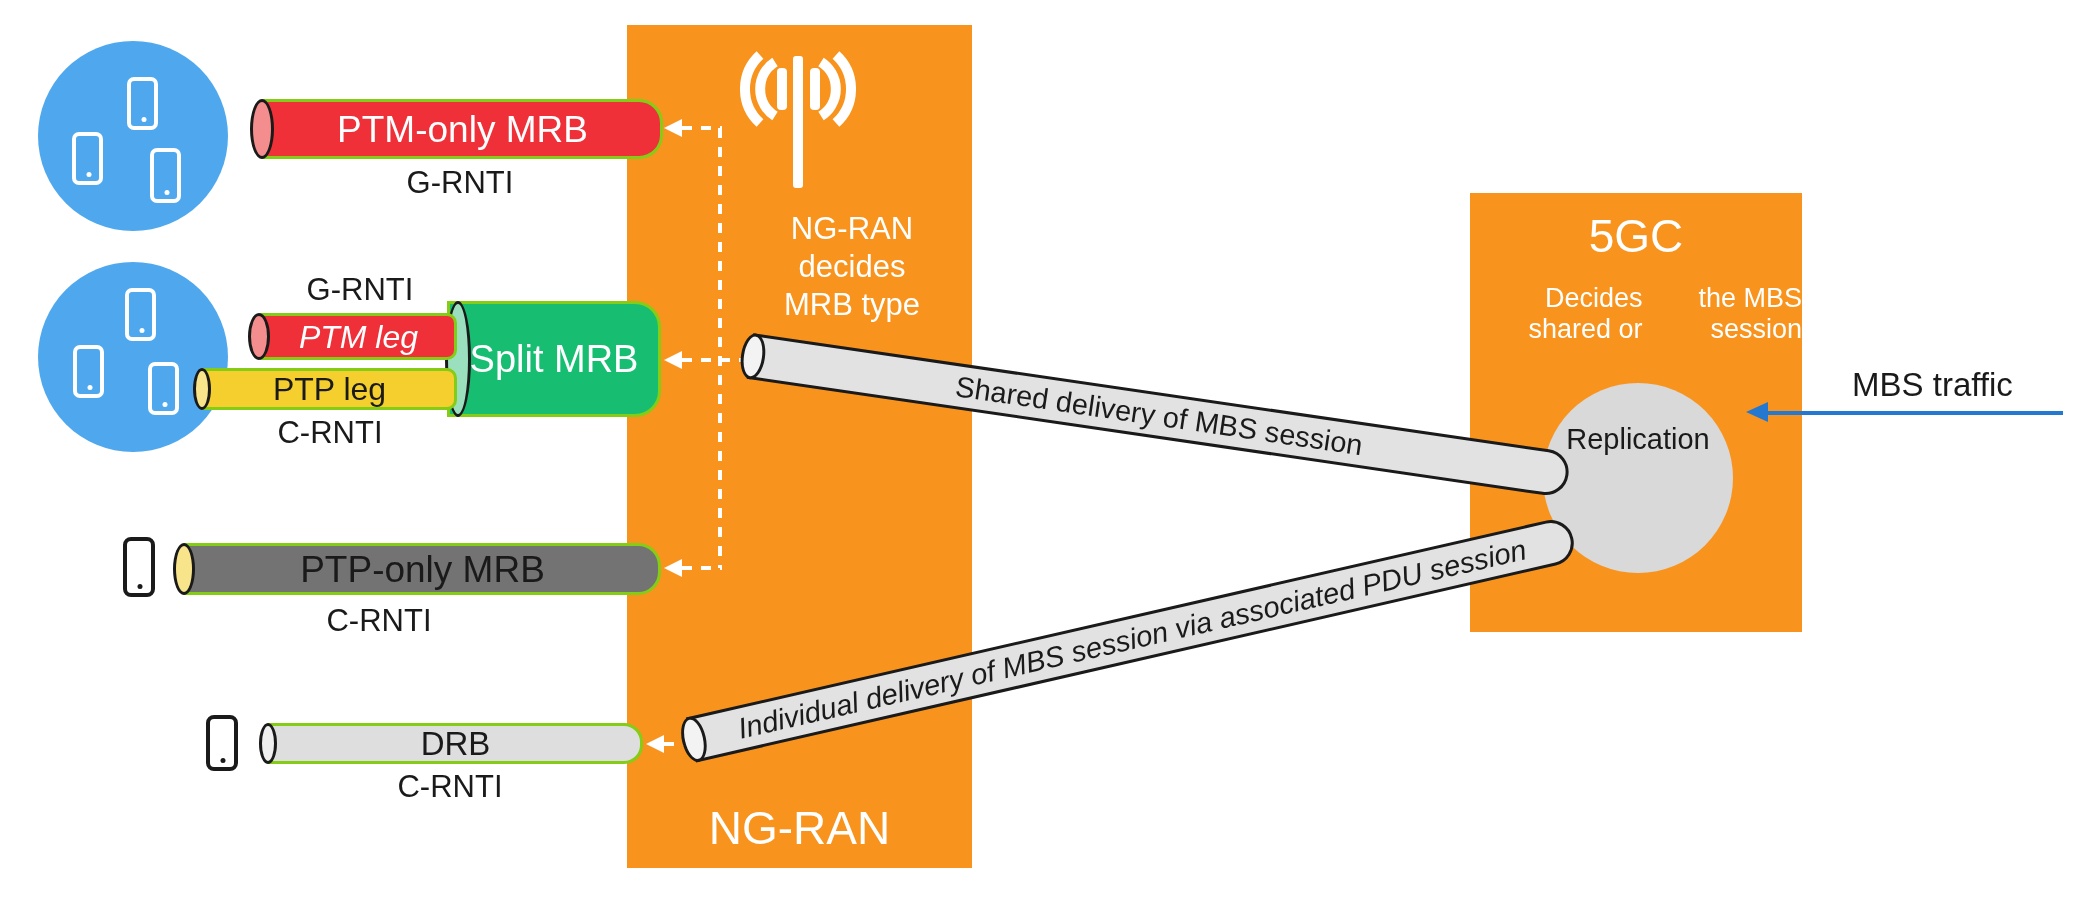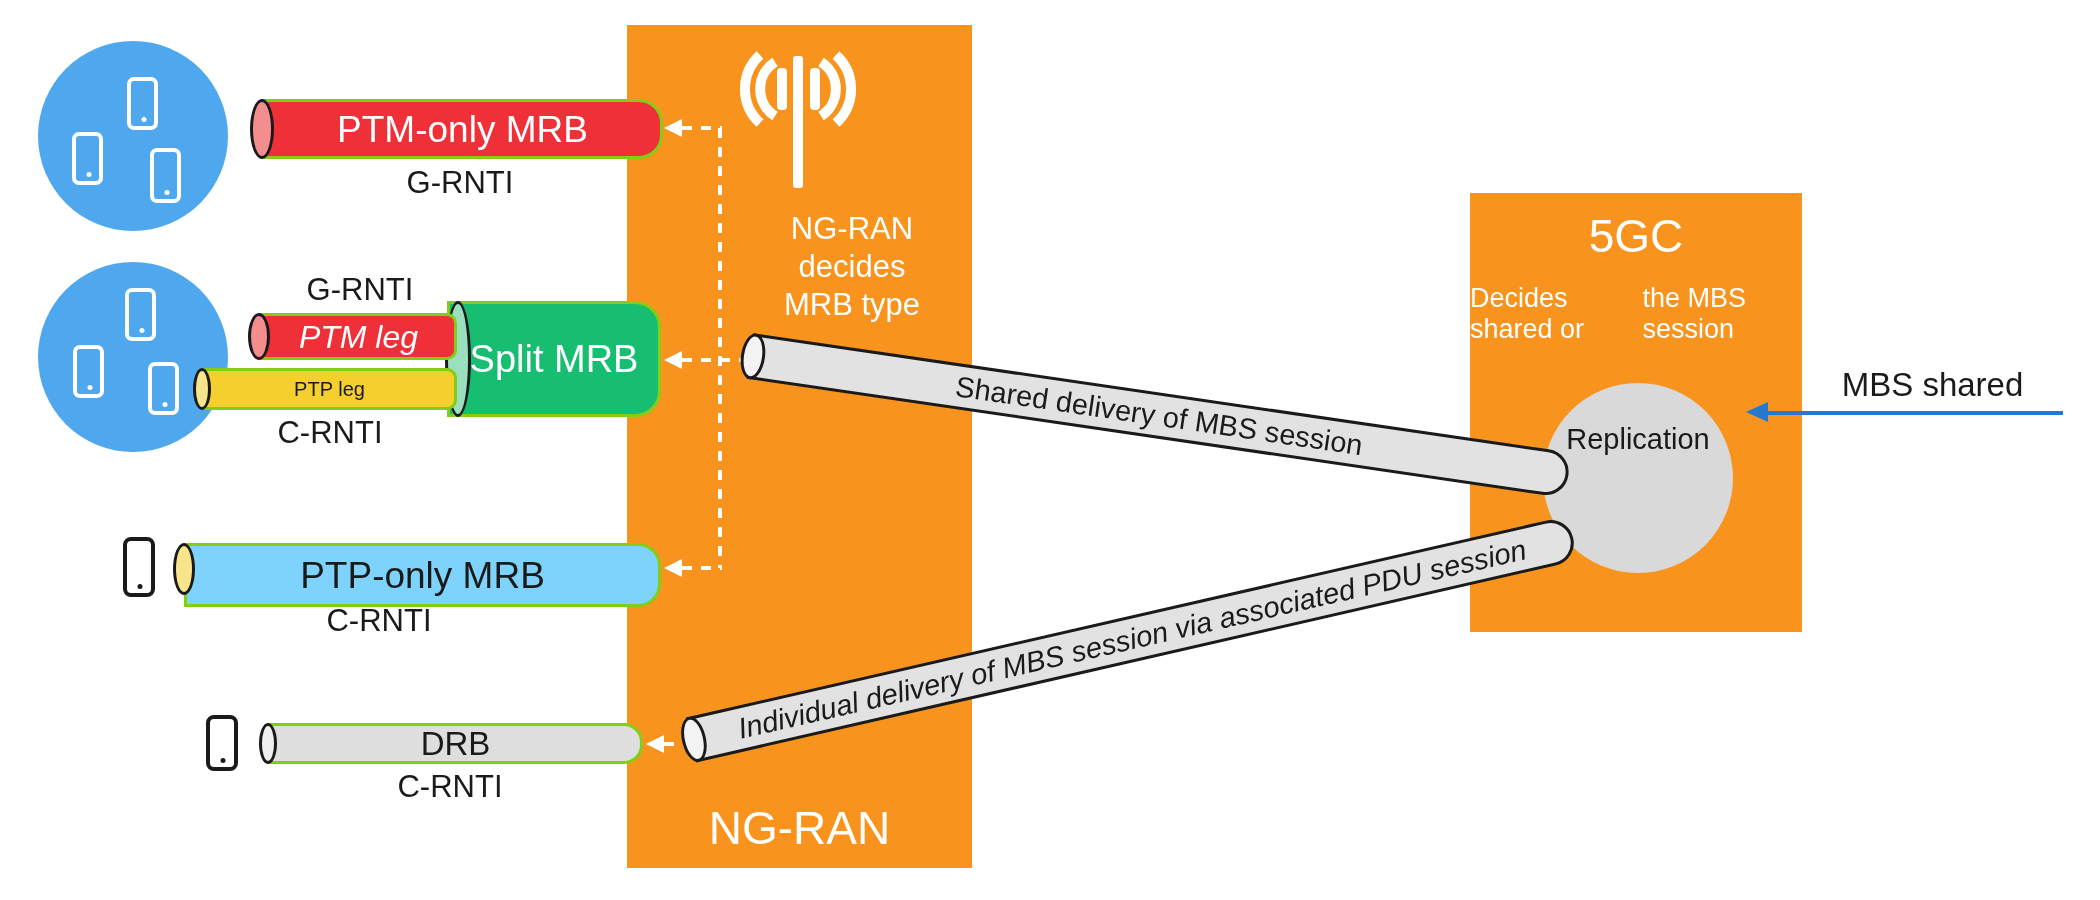--- a/index.html
+++ b/index.html
@@ -28,21 +28,21 @@
     transform-origin:0 50%; display:flex; align-items:center; justify-content:center;
     z-index:4; font-size:29px; color:#1a1a1a; white-space:nowrap;}
   .tube .tube-cap{position:absolute; left:-12px; top:-3px; width:24px; height:46px;
     border:3px solid #1a1a1a; border-radius:50%; background:#F3F3F3; box-sizing:border-box;}
   
   .dash-h{height:4px; background:repeating-linear-gradient(90deg,#fff 0 10px,transparent 10px 19px); z-index:3;}
   .dash-v{width:4px; background:repeating-linear-gradient(180deg,#fff 0 10px,transparent 10px 19px); z-index:3;}
   .arrow-left-white{width:0; height:0; border-top:9px solid transparent; border-bottom:9px solid transparent;
     border-right:18px solid #ffffff; z-index:3;}
   
-  .t-center{display:flex; align-items:center; justify-content:center; text-align:left; line-height:1;}
+  .t-center{display:flex; align-items:center; justify-content:center; text-align:right; line-height:1;}
   .white{color:#ffffff;}
   .rnti{font-size:31px; color:#1a1a1a; z-index:5;}
   .lbl{z-index:7; white-space:nowrap;}
 </style>
 </head>
 <body>
 
 <div id="canvas">
 
   <div class="abs netbox" style="left:627px; top:25px; width:345px; height:843px;"></div>
@@ -103,27 +103,27 @@
     <span class="lbl">Split MRB</span>
   </div>
   <div class="abs cap" style="left:445px; top:301px; width:26px; height:116px; background:#9BE0BE; z-index:5;"></div>
 
   <div class="abs cyl white" style="left:260px; top:313px; width:197px; height:47px; background:#EF3038; border-radius:0 10px 10px 0; font-size:32px; z-index:6;font-style:italic;">
     <span class="lbl">PTM leg</span>
   </div>
   <div class="abs cap" style="left:248px; top:313px; width:22px; height:47px; background:#F48E8E; z-index:7;"></div>
   <div class="abs rnti t-center" style="left:280px; top:273px; width:160px; height:32px;">G-RNTI</div>
 
-  <div class="abs cyl" style="left:202px; top:368px; width:255px; height:42px; background:#F5CF2E; border-radius:0 10px 10px 0; font-size:20px; z-index:6; color:#1a1a1a;">
+  <div class="abs cyl" style="left:202px; top:368px; width:255px; height:42px; background:#F5CF2E; border-radius:0 10px 10px 0; font-size:32px; z-index:6; color:#1a1a1a;">
     <span class="lbl">PTP leg</span>
   </div>
   <div class="abs cap" style="left:193px; top:368px; width:18px; height:42px; background:#F8E48A; z-index:7;"></div>
   <div class="abs rnti t-center" style="left:250px; top:416px; width:160px; height:32px;">C-RNTI</div>
 
-  <div class="abs cyl" style="left:184px; top:543px; width:477px; height:64px; background:#7dd3fc; border-radius:0 23px 23px 0; font-size:37px; color:#1a1a1a;">
+  <div class="abs cyl" style="left:184px; top:543px; width:477px; height:52px; background:#737373; border-radius:0 23px 23px 0; font-size:37px; color:#1a1a1a;">
     <span class="lbl">PTP-only MRB</span>
   </div>
   <div class="abs cap" style="left:173px; top:543px; width:22px; height:52px; background:#F8E48A;"></div>
   <div class="abs rnti t-center" style="left:299px; top:604px; width:160px; height:32px;">C-RNTI</div>
 
   <div class="abs cyl" style="left:268px; top:723px; width:375px; height:41px; background:#DEDEDE; border-radius:0 19px 19px 0; font-size:33px; color:#1a1a1a;">
     <span class="lbl">DRB</span>
   </div>
   <div class="abs cap" style="left:259px; top:723px; width:18px; height:41px; background:#F0F0F0;"></div>
   <div class="abs rnti t-center" style="left:370px; top:770px; width:160px; height:32px;">C-RNTI</div>
@@ -143,15 +143,15 @@
   <div class="abs arrow-left-white" style="left:664px; top:119px;"></div>
   <div class="abs dash-h" style="left:682px; top:358px; width:62px;"></div>
   <div class="abs arrow-left-white" style="left:664px; top:351px;"></div>
   <div class="abs dash-h" style="left:682px; top:566px; width:40px;"></div>
   <div class="abs arrow-left-white" style="left:664px; top:559px;"></div>
   <div class="abs dash-h" style="left:664px; top:742px; width:26px;"></div>
   <div class="abs arrow-left-white" style="left:646px; top:735px;"></div>
 
   <div class="abs" style="left:1766px; top:411px; width:297px; height:4px; background:#2478D0; z-index:3;"></div>
   <div class="abs" style="left:1746px; top:402px; width:0; height:0; border-top:10px solid transparent; border-bottom:10px solid transparent; border-right:22px solid #2478D0; z-index:3;"></div>
-  <div class="abs t-center lbl" style="left:1830px; top:366px; width:205px; height:36px; font-size:33px; color:#1a1a1a;">MBS shared</div>
+  <div class="abs t-center lbl" style="left:1830px; top:366px; width:205px; height:36px; font-size:33px; color:#1a1a1a;">MBS traffic</div>
 
 </div>
 
 </body></html>

